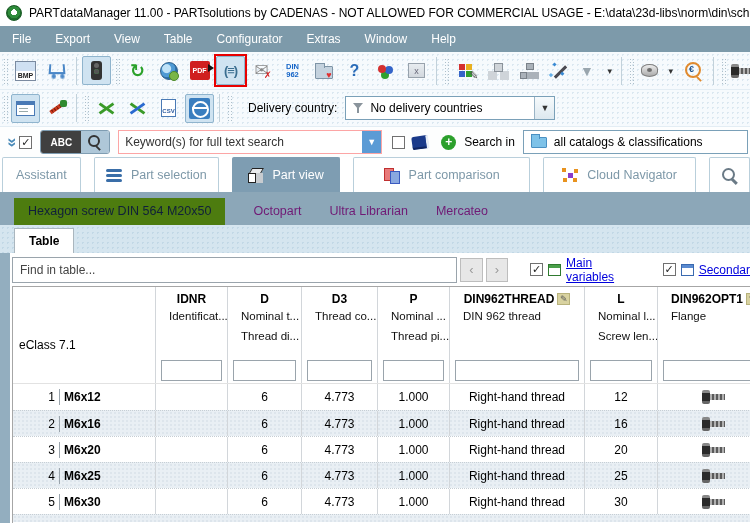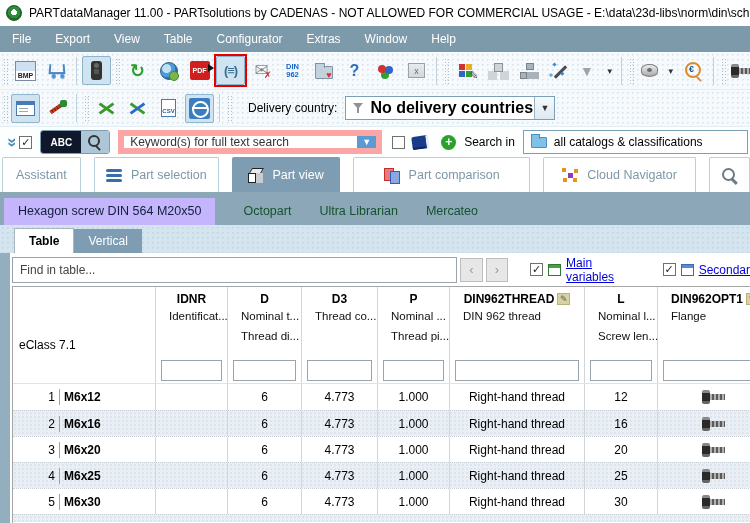--- a/index.html
+++ b/index.html
@@ -87,34 +87,34 @@
   .i-csv { width:15px; height:18px; background:#fff; border:1px solid #4a7ab5; display:flex; align-items:flex-end; justify-content:center; font-size:6px; font-weight:bold; color:#2a5aa0; padding-bottom:2px; }
   .i-globe2 { width:21px; height:21px; background:#3a7ebf; border-radius:2px; position:relative; }
   .i-globe2::before { content:""; position:absolute; left:3px; top:3px; width:13px; height:13px; border:2px solid #fff; border-radius:50%; }
   .i-globe2::after { content:""; position:absolute; left:3px; top:9px; width:15px; height:2px; background:#fff; }
 
   .tb-label { font-size:12px; color:#000; margin:0 8px 0 14px; }
   .dc-select { display:flex; align-items:center; height:24px; background:#fff; border:1px solid #7aa0b8; width:210px; }
   .i-funnel { width:12px; height:12px; position:relative; margin:0 6px 0 6px; flex:0 0 auto; }
   .i-funnel::before { content:""; position:absolute; left:1px; top:1px; border-left:5px solid transparent; border-right:5px solid transparent; border-top:6px solid #8a949c; }
   .i-funnel::after { content:""; position:absolute; left:5px; top:6px; width:2px; height:5px; background:#8a949c; }
-  .dc-value { flex:1; font-size:16px;font-weight:bold; }
+  .dc-value { flex:1; font-size:12px; }
   .dc-btn { width:20px; height:22px; border-left:1px solid #9ab4c6; background:linear-gradient(#f6fafc,#dde8ef); display:flex; align-items:center; justify-content:center; font-size:9px; color:#333; }
 
   
   .searchrow { position:absolute; left:0; top:127px; width:750px; height:30px; background:#fdfefe; display:flex; align-items:center; }
   .glyph-chevrons { font-size:17px; font-weight:bold; color:#4a8ab8; transform:rotate(-90deg); margin:0 4px 0 6px; line-height:1; }
   .cb { width:13px; height:13px; background:#fff; border:1px solid #707070; display:inline-flex; align-items:center; justify-content:center; font-size:11px; line-height:1; color:#222; flex:0 0 auto; }
   .seg { display:flex; height:24px; border:1px solid #7f9db2; border-radius:3px; overflow:hidden; margin-left:8px; }
-  .seg-abc { background:#0f172a; color:#fff; font-size:10px; font-weight:bold; display:flex; align-items:center; padding:8px 9px; }
+  .seg-abc { background:#404040; color:#fff; font-size:10px; font-weight:bold; display:flex; align-items:center; padding:8px 9px; }
   .seg-mag { background:#aec7d8; display:flex; align-items:center; justify-content:center; width:28px; }
   .i-mag { width:14px; height:14px; position:relative; }
   .i-mag::before { content:""; position:absolute; left:0; top:0; width:8px; height:8px; border:2px solid #333; border-radius:50%; }
   .i-mag::after { content:""; position:absolute; right:1px; bottom:0; width:6px; height:2px; background:#333; transform:rotate(45deg); }
-  .kw-wrap { display:flex; height:24px; border:6px solid #fca5a5; margin-left:8px; width:264px; background:#fff; }
+  .kw-wrap { display:flex; height:24px; border:1px solid #fca5a5; margin-left:8px; width:264px; background:#fff; }
   .kw-wrap input { flex:1; border:none; outline:none; font-family:inherit; font-size:12px; padding:0 6px; color:#222; min-width:0; }
   .kw-wrap input::placeholder { color:#333; opacity:1; }
   .kw-drop { width:19px; background:#5b9bd5; color:#fff; font-size:9px; display:flex; align-items:center; justify-content:center; }
   .i-book { width:17px; height:13px; background:#1a3a8a; border-right:3px solid #e8eef6; border-radius:2px 1px 1px 2px; transform:rotate(-8deg); box-shadow:inset 0 -2px 0 #0e2460; }
   .i-plus { width:15px; height:15px; border-radius:50%; background:#2ca02c; color:#fff; font-size:12px; font-weight:bold; display:flex; align-items:center; justify-content:center; line-height:1; }
   .si-label { font-size:12px; margin:0 8px; }
   .si-field { display:flex; align-items:center; height:24px; background:#fff; border:1px solid #7aa0b8; flex:1; margin-right:2px; min-width:0; }
   .i-folder { width:16px; height:11px; background:#7ec2e8; border:1px solid #4a90c2; border-radius:1px; position:relative; margin:0 7px; flex:0 0 auto; }
   .i-folder::before { content:""; position:absolute; left:-1px; top:-4px; width:7px; height:4px; background:#7ec2e8; border:1px solid #4a90c2; border-bottom:none; }
 
@@ -132,22 +132,22 @@
   .i-compare::after { content:""; position:absolute; left:6px; top:3px; width:8px; height:11px; background:#8aa8e0; border:1px solid #3a5ac0; }
   .i-network { width:16px; height:15px; position:relative; }
   .i-network::before { content:""; position:absolute; left:6px; top:5px; width:5px; height:5px; background:#8a3ac8; }
   .i-network::after { content:""; position:absolute; left:0; top:0; width:4px; height:4px; background:#e8921e; box-shadow:12px 1px 0 #e8921e, 1px 10px 0 #e8921e, 11px 10px 0 #e8921e; }
   .i-mag-lg { width:17px; height:17px; position:relative; }
   .i-mag-lg::before { content:""; position:absolute; left:1px; top:1px; width:9px; height:9px; border:2px solid #6a7a86; border-radius:50%; }
   .i-mag-lg::after { content:""; position:absolute; right:0; bottom:1px; width:7px; height:2.5px; background:#6a7a86; transform:rotate(45deg); }
 
   
   .subtabs { position:absolute; left:0; top:192px; width:750px; height:33px; background:#8ca7b8; display:flex; align-items:flex-end; }
-  .stab { padding:6px 14px 7px; color:#14532d; font-size:12.5px; }
-  .stab.active { background:#c4b5fd; color:#10203a; margin-left:4px; }
+  .stab { padding:6px 14px 7px; color:#701a75; font-size:12.5px; }
+  .stab.active { background:#4d7c0f; color:#10203a; margin-left:14px; }
 
   
   .viewtabs { position:absolute; left:0; top:225px; width:750px; height:28px; background:#d5e5ef; background-image:radial-gradient(#c2d8e6 1px, transparent 1px); background-size:5px 5px; display:flex; align-items:flex-end; padding-left:14px; }
   .vtab { padding:5px 14px; font-size:12px; }
   .vtab.active { background:#fff; border:1px solid #aab6be; border-bottom:none; font-weight:bold; }
   .vtab.inactive { background:#7e9db2; color:#fff; }
 
   
   .content { position:absolute; left:0; top:253px; width:750px; height:270px; background:#fff; }
   .leftstrip { position:absolute; left:0; top:0; width:10px; height:270px; background:#93aebf; }
@@ -399,21 +399,20 @@
 
   <div class="subtabs">
     <div class="stab active">Hexagon screw DIN 564 M20x50</div>
     <div class="stab" style="margin-left:14px">Octopart</div>
     <div class="stab">Ultra Librarian</div>
     <div class="stab">Mercateo</div>
   </div>
 
   <div class="viewtabs">
     <div class="vtab active">Table</div>
-    <div class="vtab inactive">Vertical</div>
   </div>
 
   <div class="content">
     <div class="leftstrip"></div>
 
     <div class="findrow">
       <input type="text" class="find-input" placeholder="Find in table..." style="">
       <div class="nav-btn">
           <span>‹</span>
         </div>

